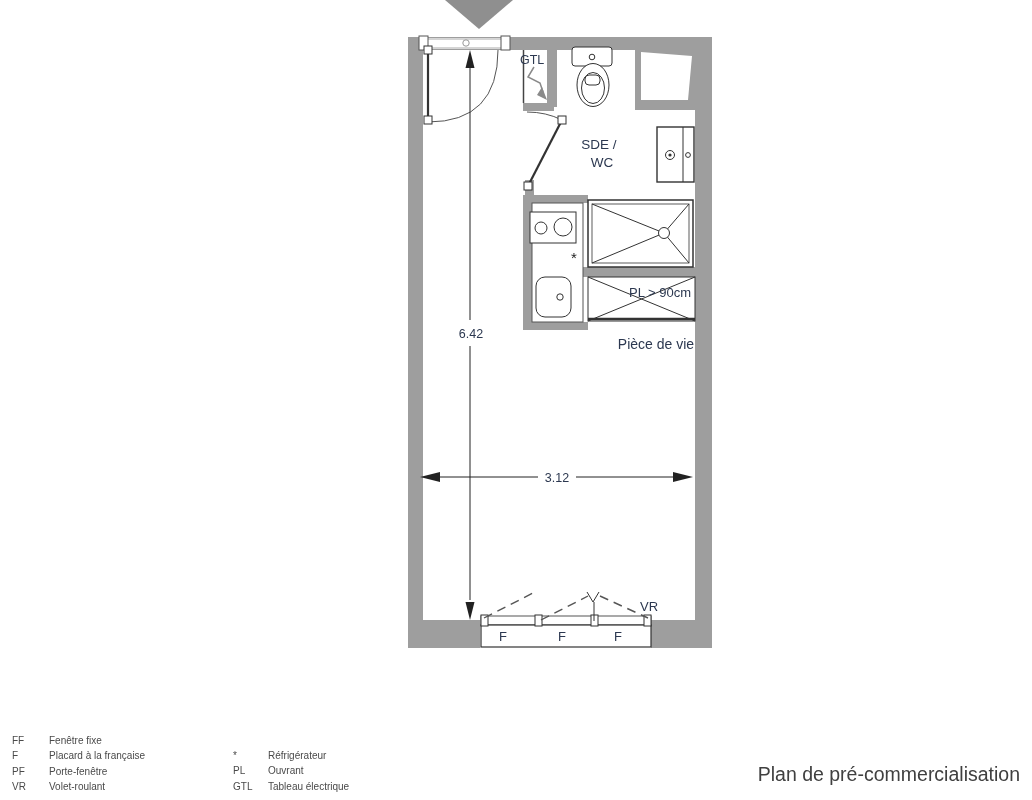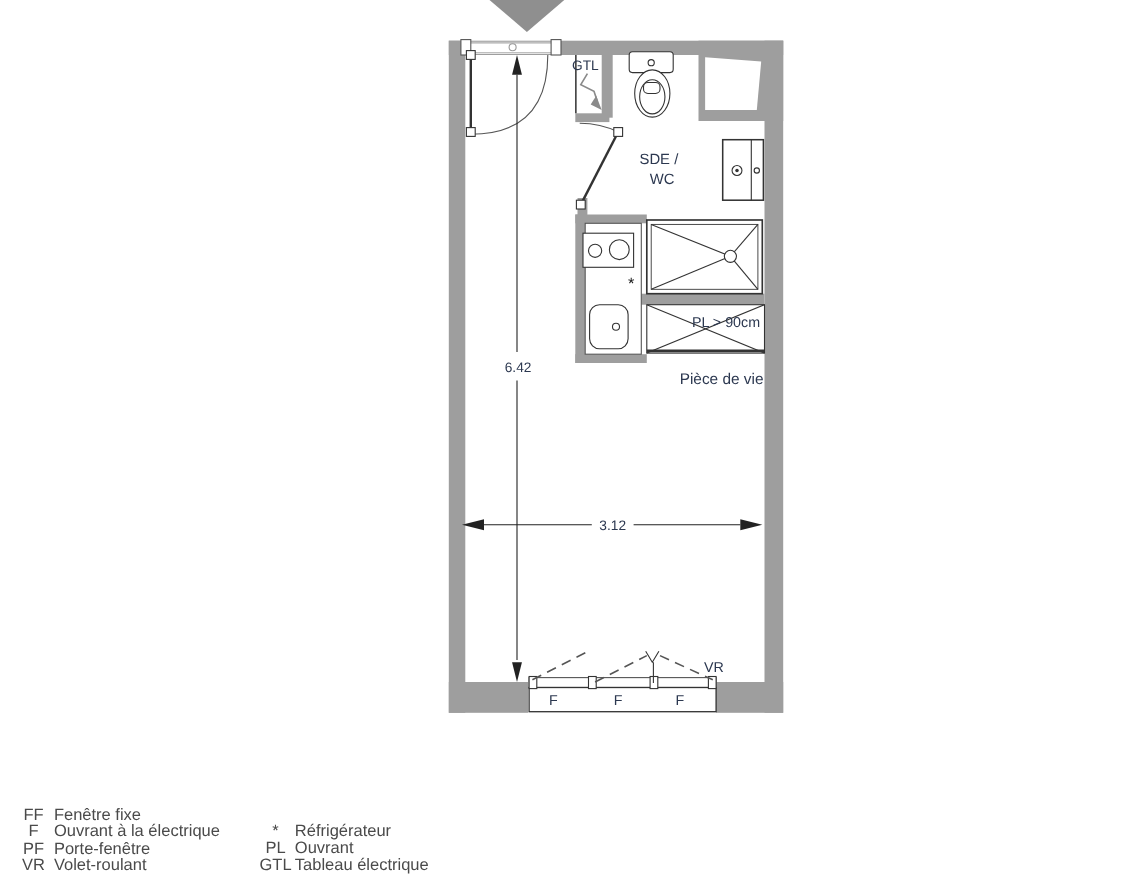--- a/index.html
+++ b/index.html
@@ -1,21 +1,21 @@
 <!DOCTYPE html>
 <html><head>
 <meta charset="utf-8">
 <style>
   html,body{margin:0;padding:0;background:#ffffff;}
   #page{position:relative;width:1032px;height:800px;background:#fff;overflow:hidden;
         font-family:"Liberation Sans", sans-serif;}
   #plan-svg{position:absolute;left:0;top:0;}
   .plan-label{fill:#2c3850;font-family:"Liberation Sans",sans-serif;}
   .dim-label{fill:#2c3850;font-family:"Liberation Sans",sans-serif;font-size:12.5px;}
-  .legend{position:absolute;color:#4a4a4a;font-size:15px;line-height:15.4px;text-align:center;}
+  .legend{position:absolute;color:#4a4a4a;font-size:10px;line-height:15.4px;}
   .legend-row{display:flex;}
   .legend-abbr{display:inline-block;width:37px;flex:0 0 37px;}
   .legend-right .legend-abbr{width:35px;flex:0 0 35px;}
   #legend-left{left:12px;top:733px;}
   #legend-right{left:233px;top:748px;}
   #footer-title{position:absolute;right:12px;top:763px;font-size:19.5px;color:#404040;}
 </style>
 </head>
 <body>
 
@@ -154,21 +154,21 @@
     <text class="plan-label" x="640" y="611" font-size="13">VR</text>
   </svg>
 
   <div id="legend-left" class="legend legend-left">
     <div class="legend-row">
       <span class="legend-abbr">FF</span>
       <span class="legend-label">Fenêtre fixe</span>
     </div>
     <div class="legend-row">
       <span class="legend-abbr">F</span>
-      <span class="legend-label">Ouvrant à la électrique</span>
+      <span class="legend-label">Placard à la française</span>
     </div>
     <div class="legend-row">
       <span class="legend-abbr">PF</span>
       <span class="legend-label">Porte-fenêtre</span>
     </div>
     <div class="legend-row">
       <span class="legend-abbr">VR</span>
       <span class="legend-label">Volet-roulant</span>
     </div>
   </div>
@@ -181,14 +181,15 @@
     <div class="legend-row">
       <span class="legend-abbr">PL</span>
       <span class="legend-label">Ouvrant</span>
     </div>
     <div class="legend-row">
       <span class="legend-abbr">GTL</span>
       <span class="legend-label">Tableau électrique</span>
     </div>
   </div>
 
+  <div id="footer-title">Plan de pré-commercialisation</div>
 
 </div>
 
 </body></html>

